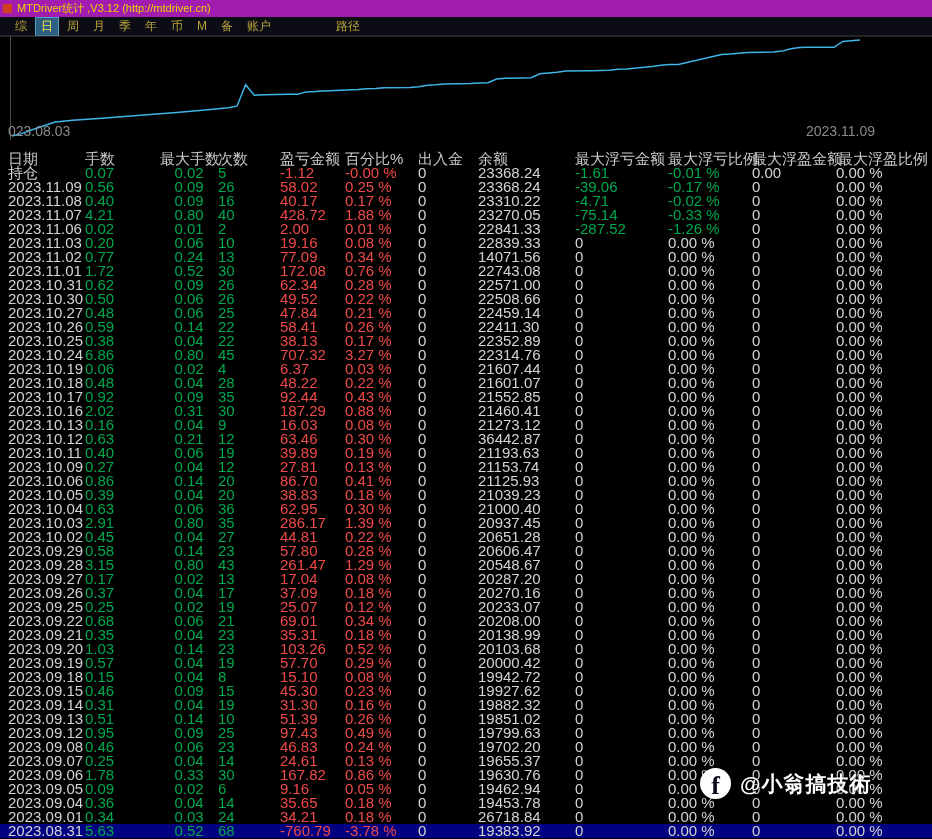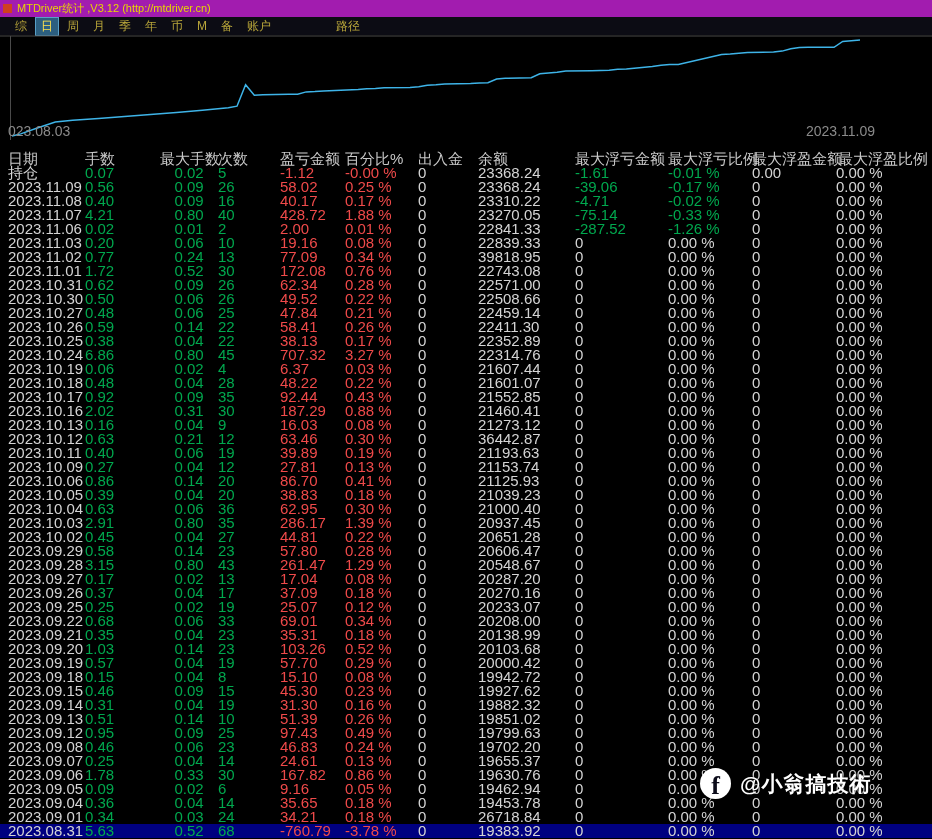--- a/index.html
+++ b/index.html
@@ -202,21 +202,21 @@
       <span class="c11 c-white">0.00 %</span>
     </div>
     <div class="trow">
       <span class="c0 c-date">2023.11.02</span>
       <span class="c1 c-green">0.77</span>
       <span class="c2 c-green">0.24</span>
       <span class="c3 c-green">13</span>
       <span class="c4 c-red">77.09</span>
       <span class="c5 c-red">0.34 %</span>
       <span class="c6 c-white">0</span>
-      <span class="c7 c-white">39818.95</span>
+      <span class="c7 c-white">14071.56</span>
       <span class="c8 c-white">0</span>
       <span class="c9 c-white">0.00 %</span>
       <span class="c10 c-white">0</span>
       <span class="c11 c-white">0.00 %</span>
     </div>
     <div class="trow">
       <span class="c0 c-date">2023.11.01</span>
       <span class="c1 c-green">1.72</span>
       <span class="c2 c-green">0.52</span>
       <span class="c3 c-green">30</span>
@@ -562,21 +562,21 @@
       <span class="c7 c-white">20233.07</span>
       <span class="c8 c-white">0</span>
       <span class="c9 c-white">0.00 %</span>
       <span class="c10 c-white">0</span>
       <span class="c11 c-white">0.00 %</span>
     </div>
     <div class="trow">
       <span class="c0 c-date">2023.09.22</span>
       <span class="c1 c-green">0.68</span>
       <span class="c2 c-green">0.06</span>
-      <span class="c3 c-green">33</span>
+      <span class="c3 c-green">21</span>
       <span class="c4 c-red">69.01</span>
       <span class="c5 c-red">0.34 %</span>
       <span class="c6 c-white">0</span>
       <span class="c7 c-white">20208.00</span>
       <span class="c8 c-white">0</span>
       <span class="c9 c-white">0.00 %</span>
       <span class="c10 c-white">0</span>
       <span class="c11 c-white">0.00 %</span>
     </div>
     <div class="trow">

